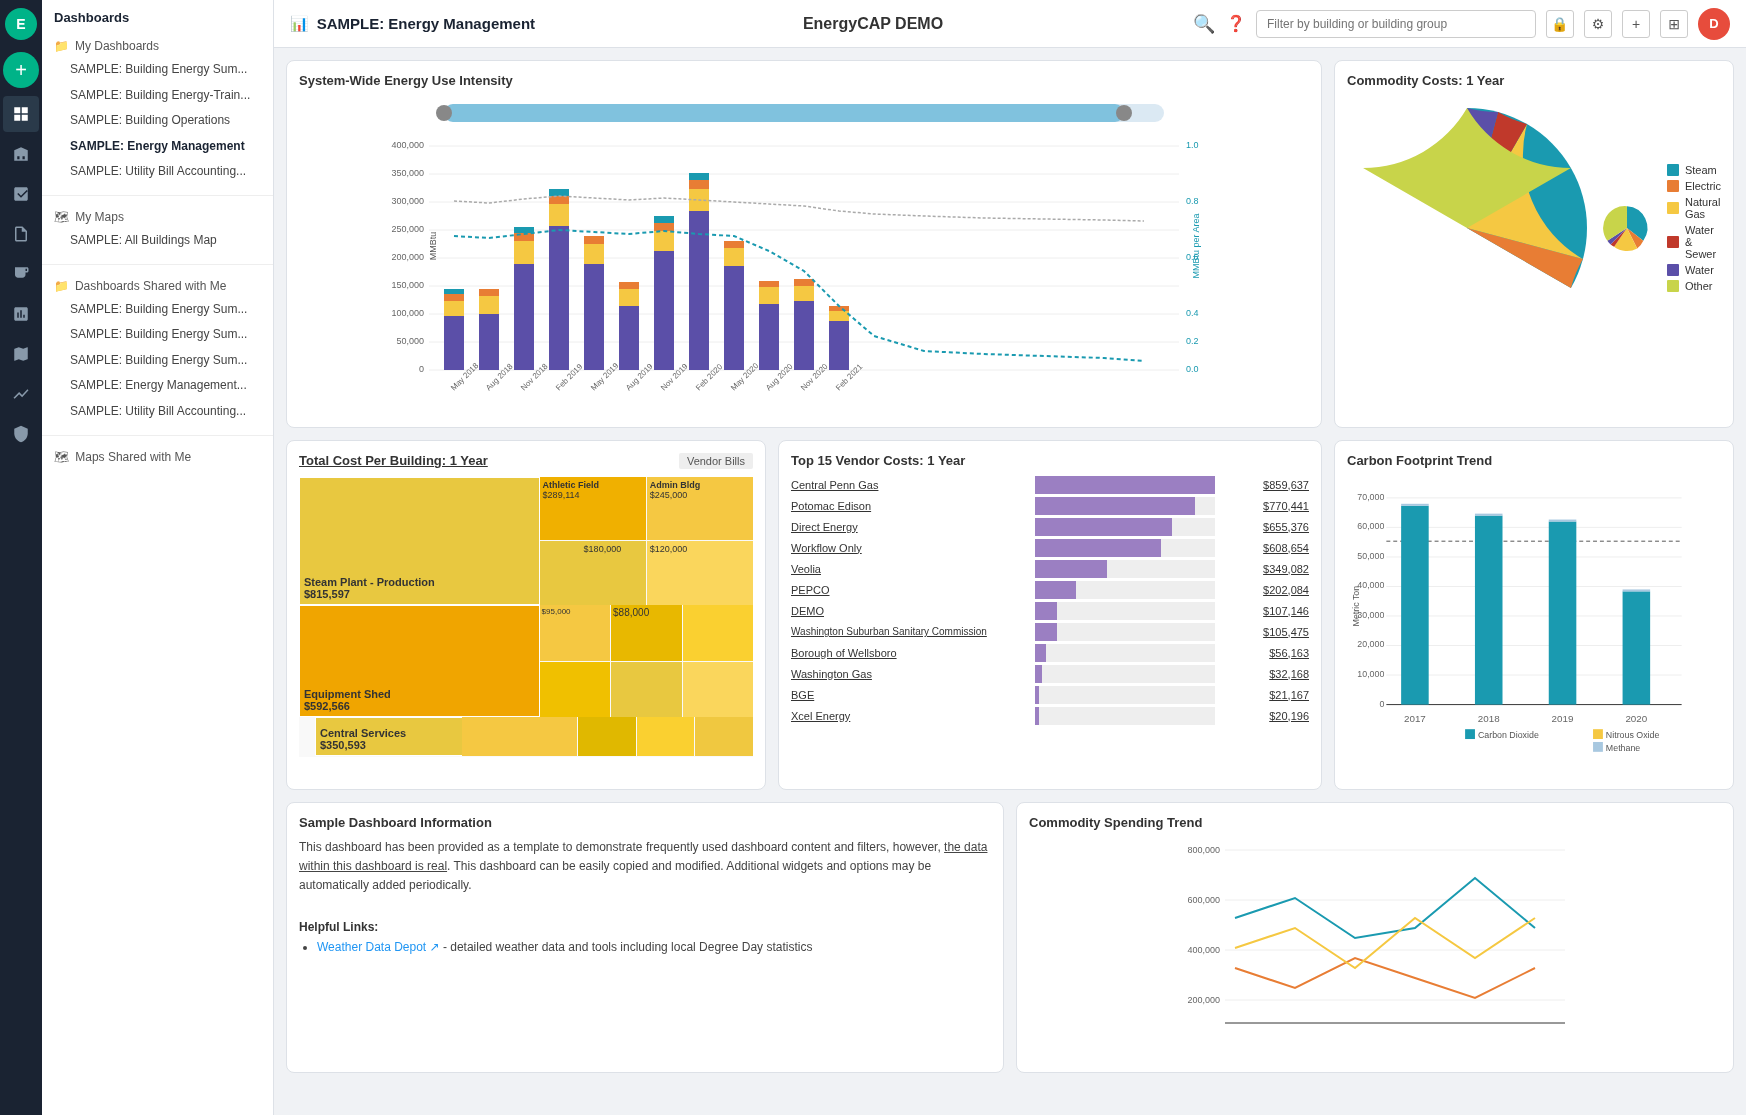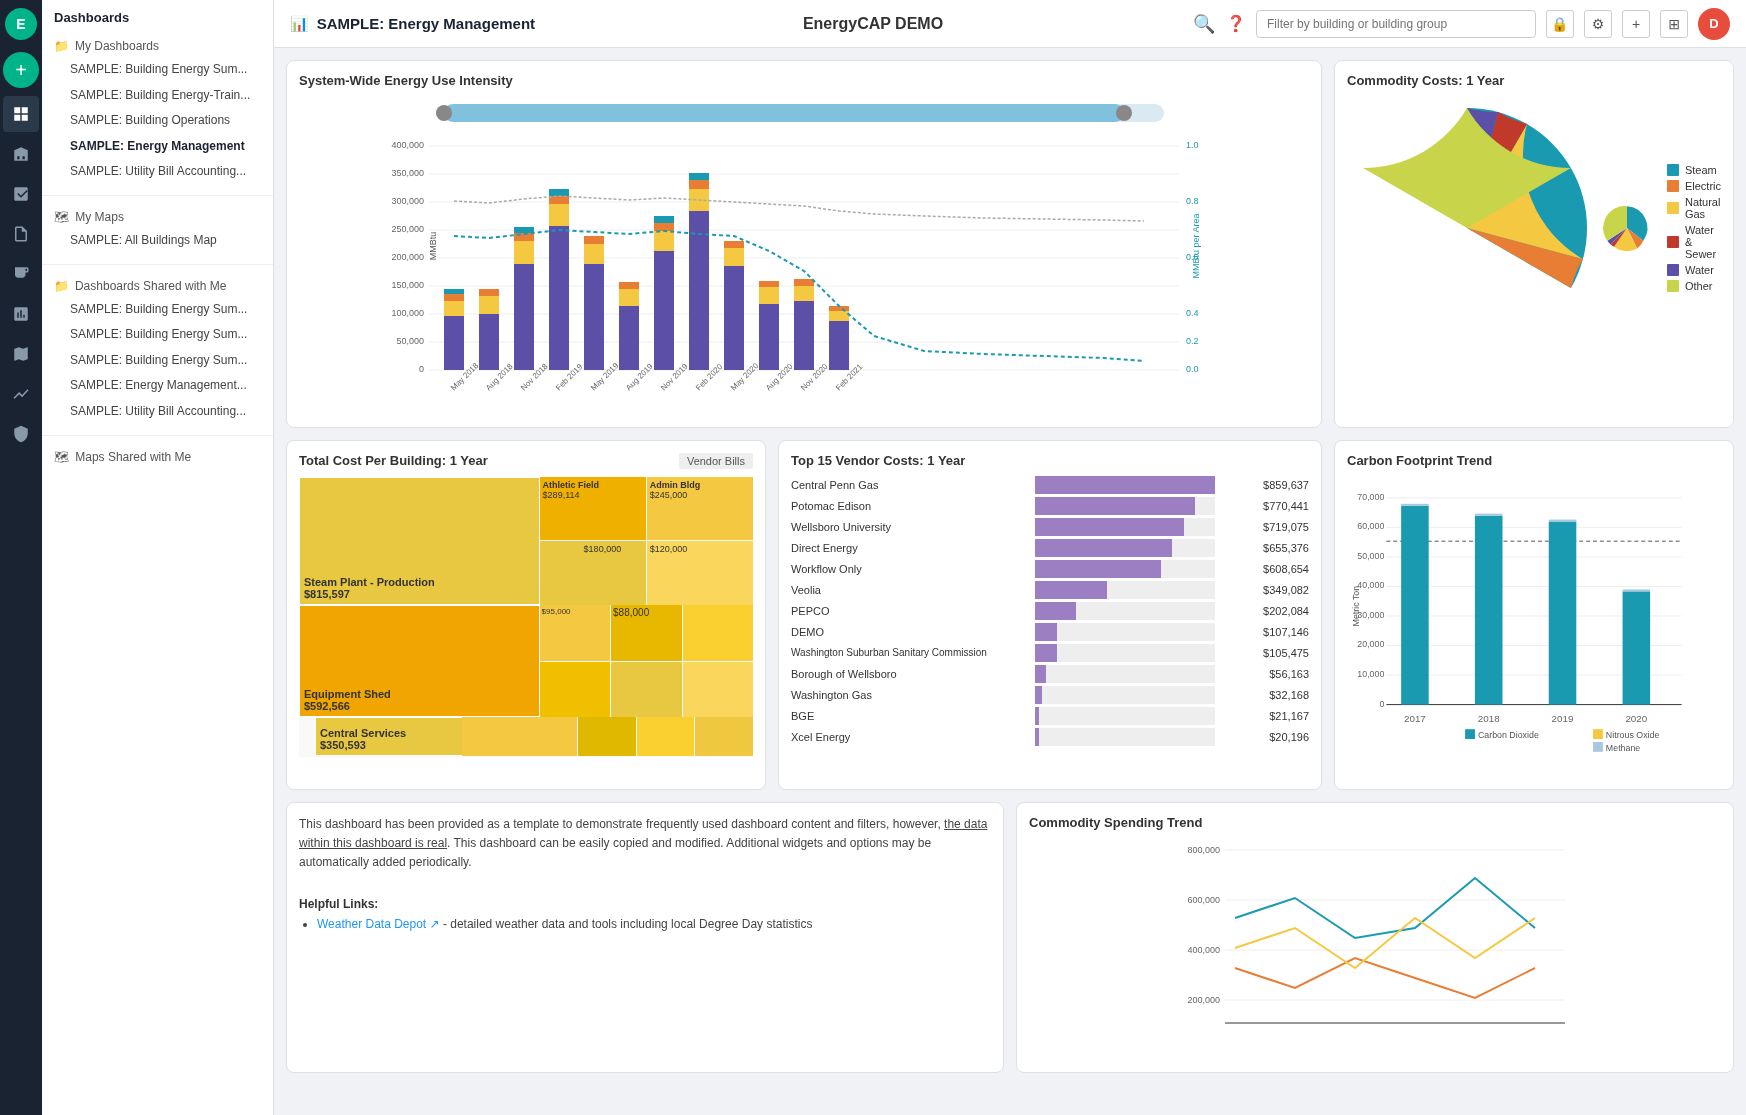--- a/index.html
+++ b/index.html
@@ -160,21 +160,21 @@
     .chart-energy { grid-column: 1; grid-row: 1; }
 
     
     .pie-container { display: flex; align-items: center; gap: 16px; }
     .pie-legend { display: flex; flex-direction: column; gap: 4px; font-size: 11px; }
     .legend-item { display: flex; align-items: center; gap: 6px; }
     .legend-dot { width: 12px; height: 12px; border-radius: 1px; flex-shrink: 0; }
 
     
     .vendor-bar-row {
-      display: flex; align-items: center; margin-bottom: 3px; gap: 24px;
+      display: flex; align-items: center; margin-bottom: 3px; gap: 24px; text-decoration: underline;
     }
     .vendor-name { width: 220px; font-size: 11px; color: #333; flex-shrink: 0; text-align: left; }
     .vendor-bar-bg { flex: 1; background: #eee; height: 18px; position: relative; }
     .vendor-bar-fill { height: 100%; background: #9b7fc2; }
     .vendor-amount { width: 70px; font-size: 11px; text-align: right; flex-shrink: 0; }
 
     
     .treemap { width: 100%; height: 280px; position: relative; background: #f9f9f9; }
     .treemap-cell {
       position: absolute;
@@ -503,21 +503,21 @@
             <span>Other</span>
           </div>
         </div>
       </div>
     </div>
 
     <div class="row2-grid" style="grid-column:1/3;grid-row:2;display:grid;grid-template-columns:480px 1fr 400px;gap:12px;">
 
       <div class="card">
         <div style="display:flex;justify-content:space-between;align-items:center;margin-bottom:8px;">
-          <span class="card-title" style="margin:0;">Total Cost Per Building: 1 Year</span>
+          <span class="card-title" style="margin:0;text-decoration:underline;">Total Cost Per Building: 1 Year</span>
           <span style="font-size:11px;color:#555;background:#eee;padding:2px 8px;border-radius:2px;">Vendor Bills</span>
         </div>
         <div class="treemap">
 
           <div class="treemap-cell" style="position:absolute;left:0;top:0;width:53%;height:46%;background:#e8c840;color:#333;">
             <div>Steam Plant - Production</div>
             <div>$815,597</div>
           </div>
 
           <div style="position:absolute;left:53%;top:0;width:47%;height:46%;display:grid;grid-template-columns:1fr 1fr;grid-template-rows:1fr 1fr;gap:1px;">
@@ -577,27 +577,20 @@
                 <div class="vendor-bar-fill" style="width:100%;"></div>
               </div>
             <div class="vendor-amount">$859,637</div>
           </div>
           <div class="vendor-bar-row">
             <div class="vendor-name">Potomac Edison</div>
             <div class="vendor-bar-bg">
                 <div class="vendor-bar-fill" style="width:89%;"></div>
               </div>
             <div class="vendor-amount">$770,441</div>
-          </div>
-          <div class="vendor-bar-row">
-            <div class="vendor-name">Wellsboro University</div>
-            <div class="vendor-bar-bg">
-                <div class="vendor-bar-fill" style="width:83%;"></div>
-              </div>
-            <div class="vendor-amount">$719,075</div>
           </div>
           <div class="vendor-bar-row">
             <div class="vendor-name">Direct Energy</div>
             <div class="vendor-bar-bg">
                 <div class="vendor-bar-fill" style="width:76%;"></div>
               </div>
             <div class="vendor-amount">$655,376</div>
           </div>
           <div class="vendor-bar-row">
             <div class="vendor-name">Workflow Only</div>
@@ -716,20 +709,21 @@
             <rect x="120" y="255" width="10" height="10" fill="#1a9ab0"></rect>
             <text x="133" y="264" font-size="9" fill="#555">Carbon Dioxide</text>
           </svg>
         </div>
       </div>
     </div>
 
     <div class="row3-grid" style="grid-column:1/3;grid-row:3;display:grid;grid-template-columns:1fr 1fr;gap:12px;">
 
       <div class="card">
+        <div class="card-title">Sample Dashboard Information</div>
         <p style="font-size:12px;line-height:1.6;color:#444;margin-bottom:24px;">
           This dashboard has been provided as a template to demonstrate frequently used dashboard content and
           filters, however, <span style="text-decoration:underline;">the data within this dashboard is real</span>. This dashboard can be easily copied and modified.
           Additional widgets and options may be automatically added periodically.
         </p>
         <p style="font-size:12px;font-weight:bold;margin-bottom:6px;">Helpful Links:</p>
         <ul style="font-size:12px;list-style:disc;padding-left:18px;color:#444;">
           <li>
             <a href="#" style="color:#2196f3;text-decoration:none;">Weather Data Depot ↗</a>
             <span> - detailed weather data and tools including local Degree Day statistics</span>

